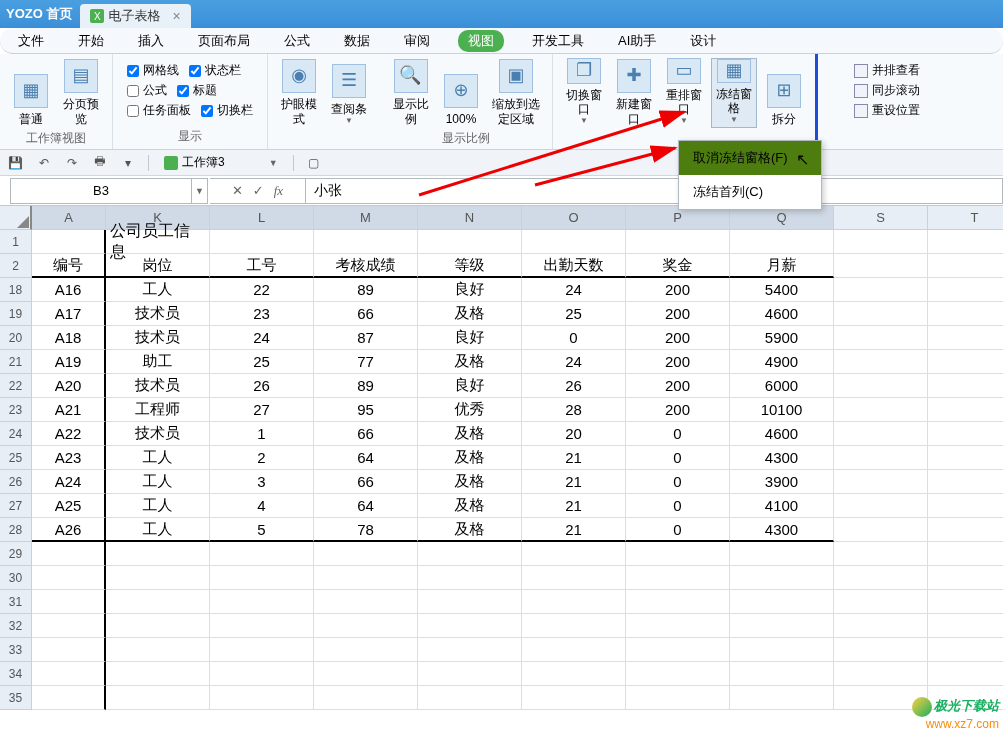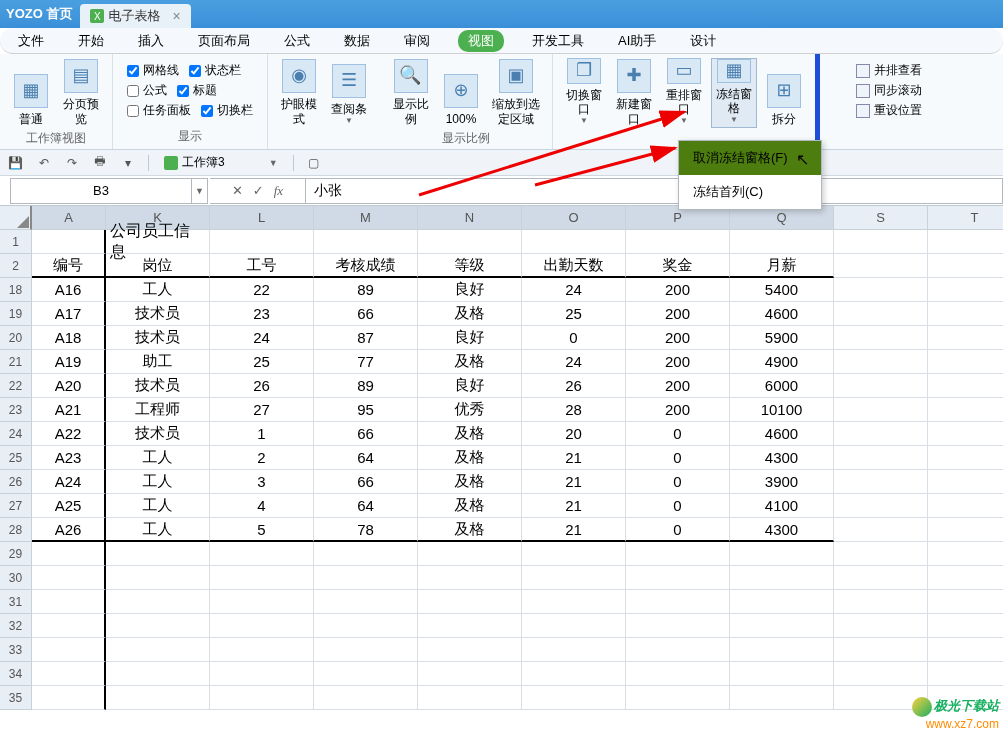--- a/index.html
+++ b/index.html
@@ -200,21 +200,21 @@
           <div class="icnbox">▦</div>
           <span>冻结窗格</span>
           <span class="arrow">▼</span>
         </div>
       <div class="bigbtn">
           <div class="icnbox">⊞</div>
           <span>拆分</span>
         </div>
     </div>
   </div>
-  <div class="rgroup" style="border-left:5px solid #1d4ed8; border-right:none;padding-left:28px;">
+  <div class="rgroup" style="border-left:3px solid #1d4ed8; border-right:none;padding-left:28px;">
     <div class="sidebtns">
       <div>
           <span class="sicon"></span>
           <span>并排查看</span>
         </div>
       <div>
           <span class="sicon"></span>
           <span>同步滚动</span>
         </div>
       <div>

